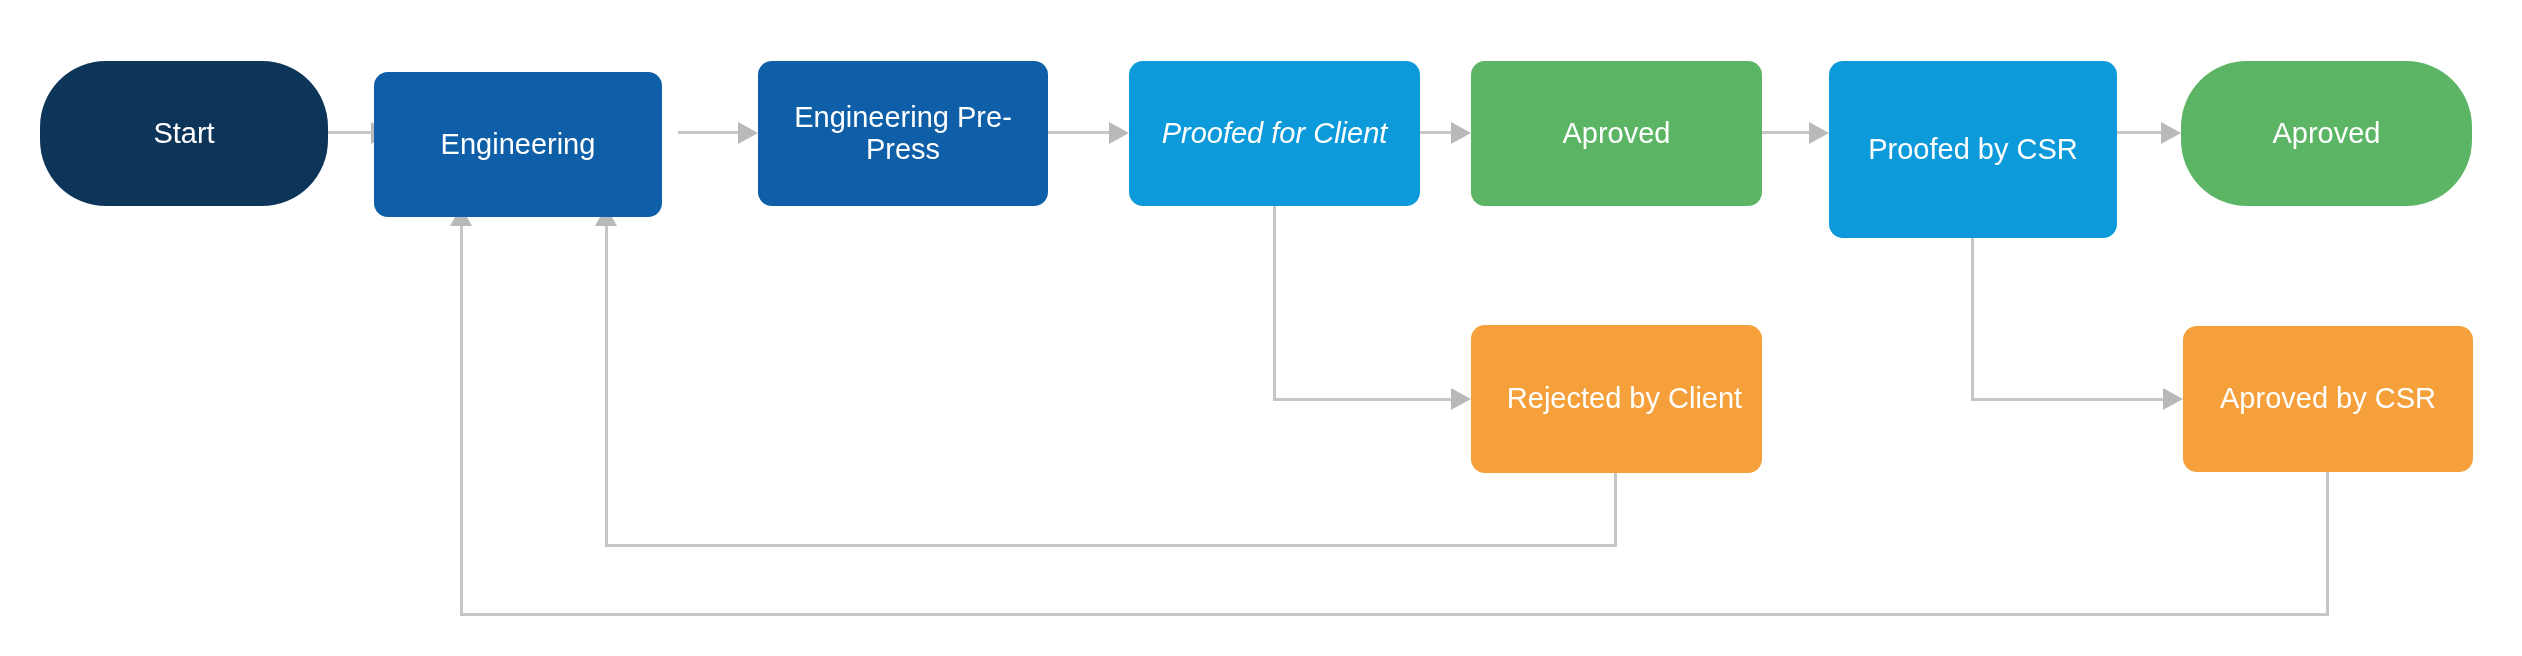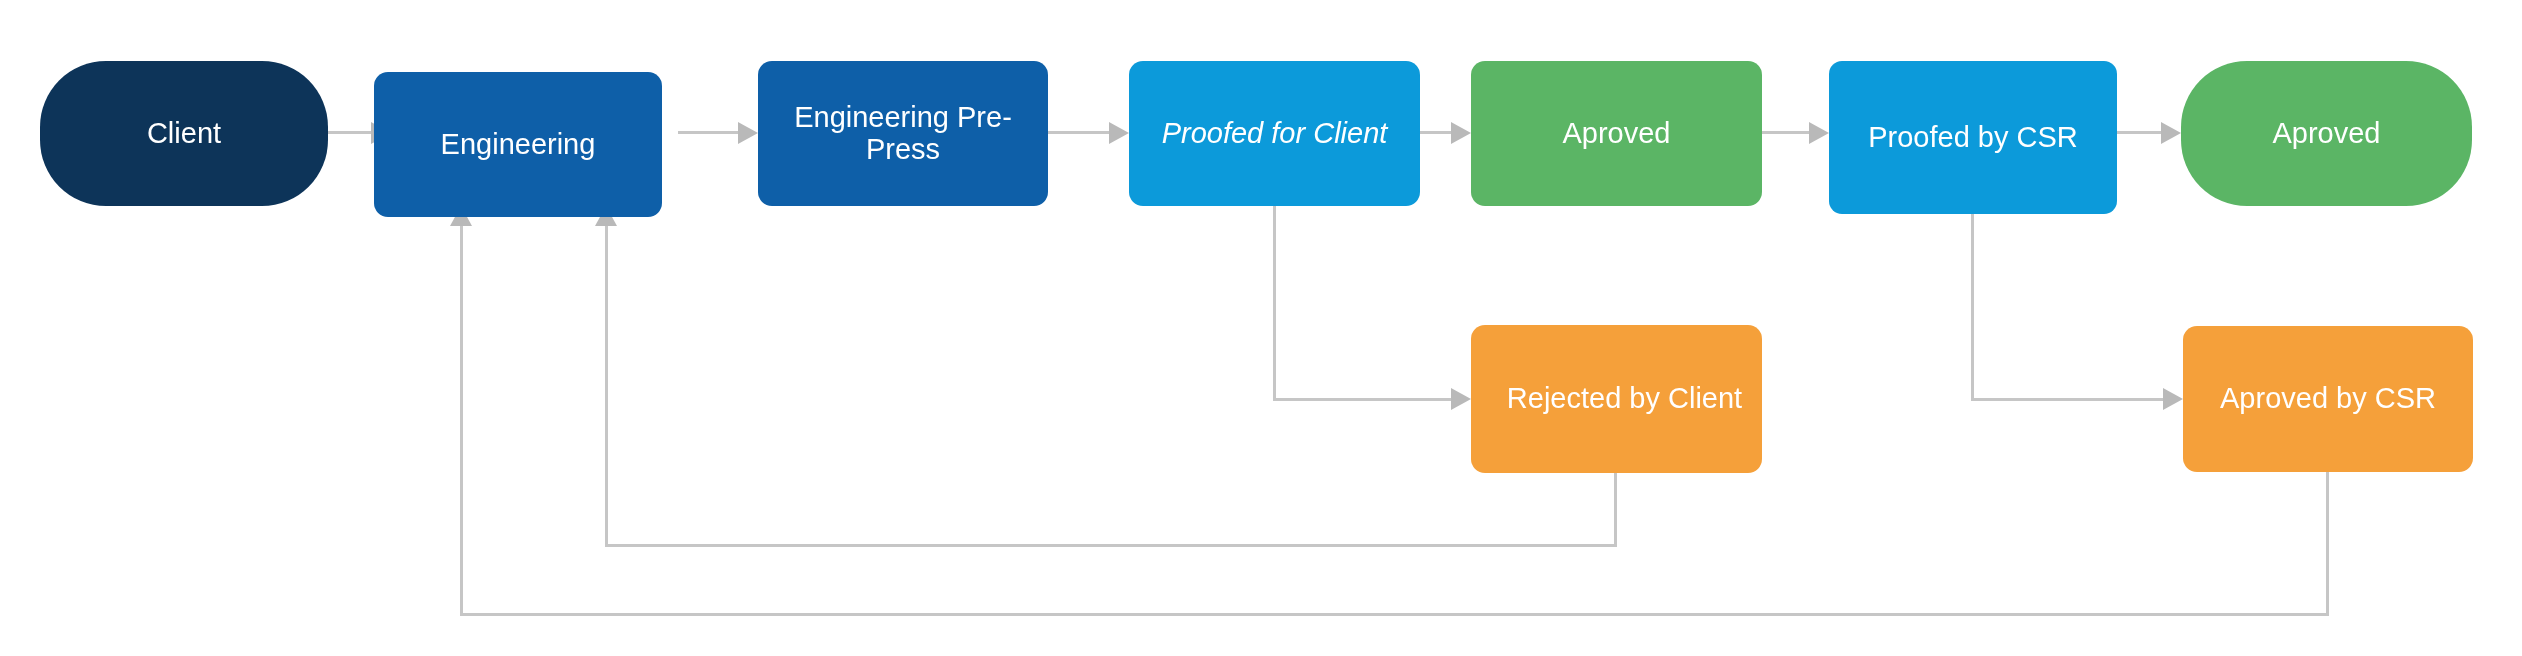--- a/index.html
+++ b/index.html
@@ -66,35 +66,35 @@
       <div class="seg" style="left: 605px; top: 544px; width: 1012px; height: 3px; background: rgb(198, 198, 198);"></div>
       <div class="seg" style="left: 605px; top: 226px; width: 3px; height: 321px; background: rgb(198, 198, 198);"></div>
       <div class="arrow up" style="left: 595px; top: 206px; border-bottom-color: rgb(185, 185, 185);"></div>
       <div class="seg" style="left: 2326px; top: 472px; width: 3px; height: 144px; background: rgb(198, 198, 198);"></div>
       <div class="seg" style="left: 460px; top: 613px; width: 1869px; height: 3px; background: rgb(198, 198, 198);"></div>
       <div class="seg" style="left: 460px; top: 226px; width: 3px; height: 390px; background: rgb(198, 198, 198);"></div>
       <div class="arrow up" style="left: 450px; top: 206px; border-bottom-color: rgb(185, 185, 185);"></div>
     </div>
   <div id="nodes">
       <div class="node pill" style="left: 40px; top: 61px; width: 288px; height: 145px; background: rgb(13, 52, 89); color: rgb(255, 255, 255);">
-        <span>Client</span>
+        <span>Start</span>
       </div>
       <div class="node rect" style="left: 374px; top: 61px; width: 288px; height: 145px; background: rgb(14, 95, 168); color: rgb(255, 255, 255); margin-top: 11px;">
         <span>Engineering</span>
       </div>
       <div class="node rect" style="left: 758px; top: 61px; width: 290px; height: 145px; background: rgb(14, 95, 168); color: rgb(255, 255, 255);">
         <span>Engineering Pre-Press</span>
       </div>
       <div class="node rect" style="left: 1129px; top: 61px; width: 291px; height: 145px; background: rgb(12, 154, 218); color: rgb(255, 255, 255); font-style: italic;">
         <span>Proofed for Client</span>
       </div>
       <div class="node rect" style="left: 1471px; top: 61px; width: 291px; height: 145px; background: rgb(91, 181, 101); color: rgb(255, 255, 255);">
         <span>Aproved</span>
       </div>
-      <div class="node rect" style="left: 1829px; top: 61px; width: 288px; height: 153px; background: rgb(12, 154, 218); color: rgb(255, 255, 255); border-radius: 13px;">
+      <div class="node rect" style="left: 1829px; top: 61px; width: 288px; height: 177px; background: rgb(12, 154, 218); color: rgb(255, 255, 255);">
         <span>Proofed by CSR</span>
       </div>
       <div class="node pill" style="left: 2181px; top: 61px; width: 291px; height: 145px; background: rgb(91, 181, 101); color: rgb(255, 255, 255);">
         <span>Aproved</span>
       </div>
       <div class="node rect" style="left: 1471px; top: 325px; width: 291px; height: 148px; background: rgb(245, 160, 58); color: rgb(255, 255, 255); padding-left: 16px;">
         <span>Rejected by Client</span>
       </div>
       <div class="node rect" style="left: 2183px; top: 326px; width: 290px; height: 146px; background: rgb(245, 160, 58); color: rgb(255, 255, 255);">
         <span>Aproved by CSR</span>

